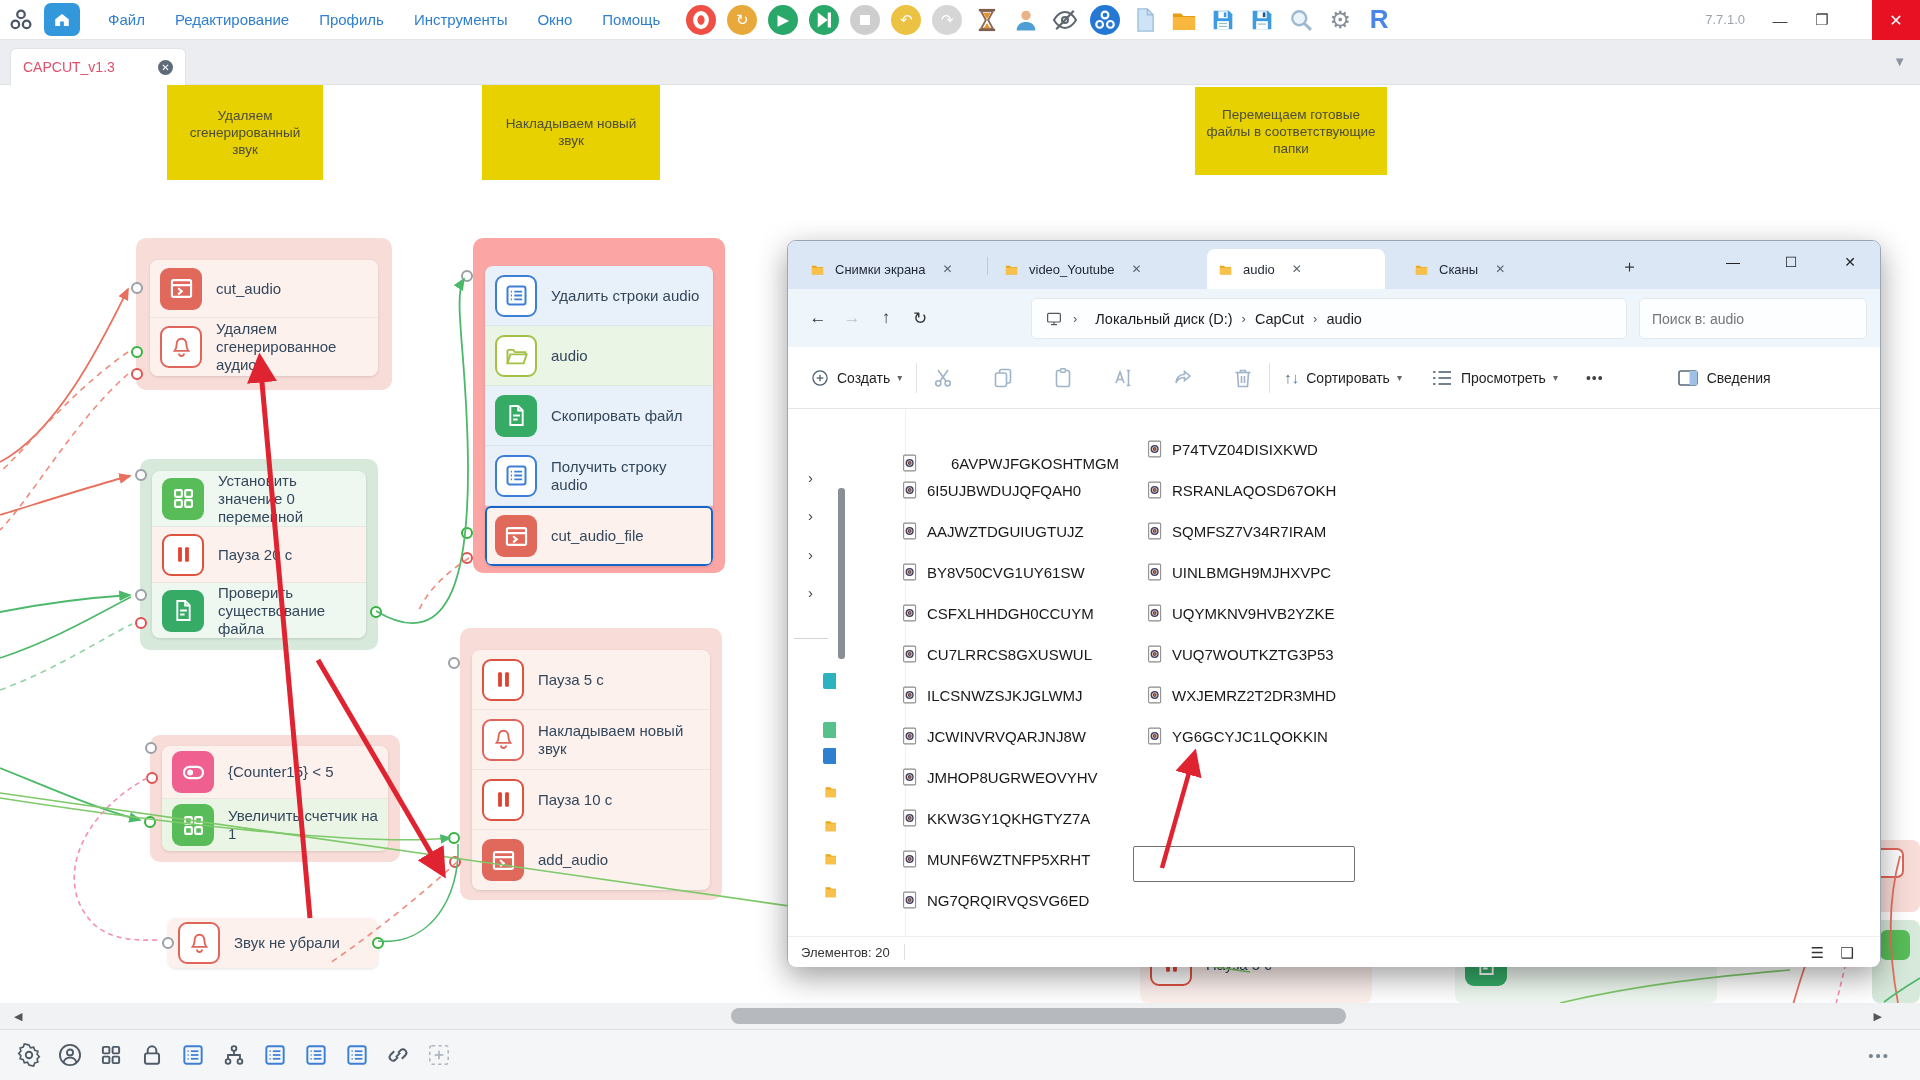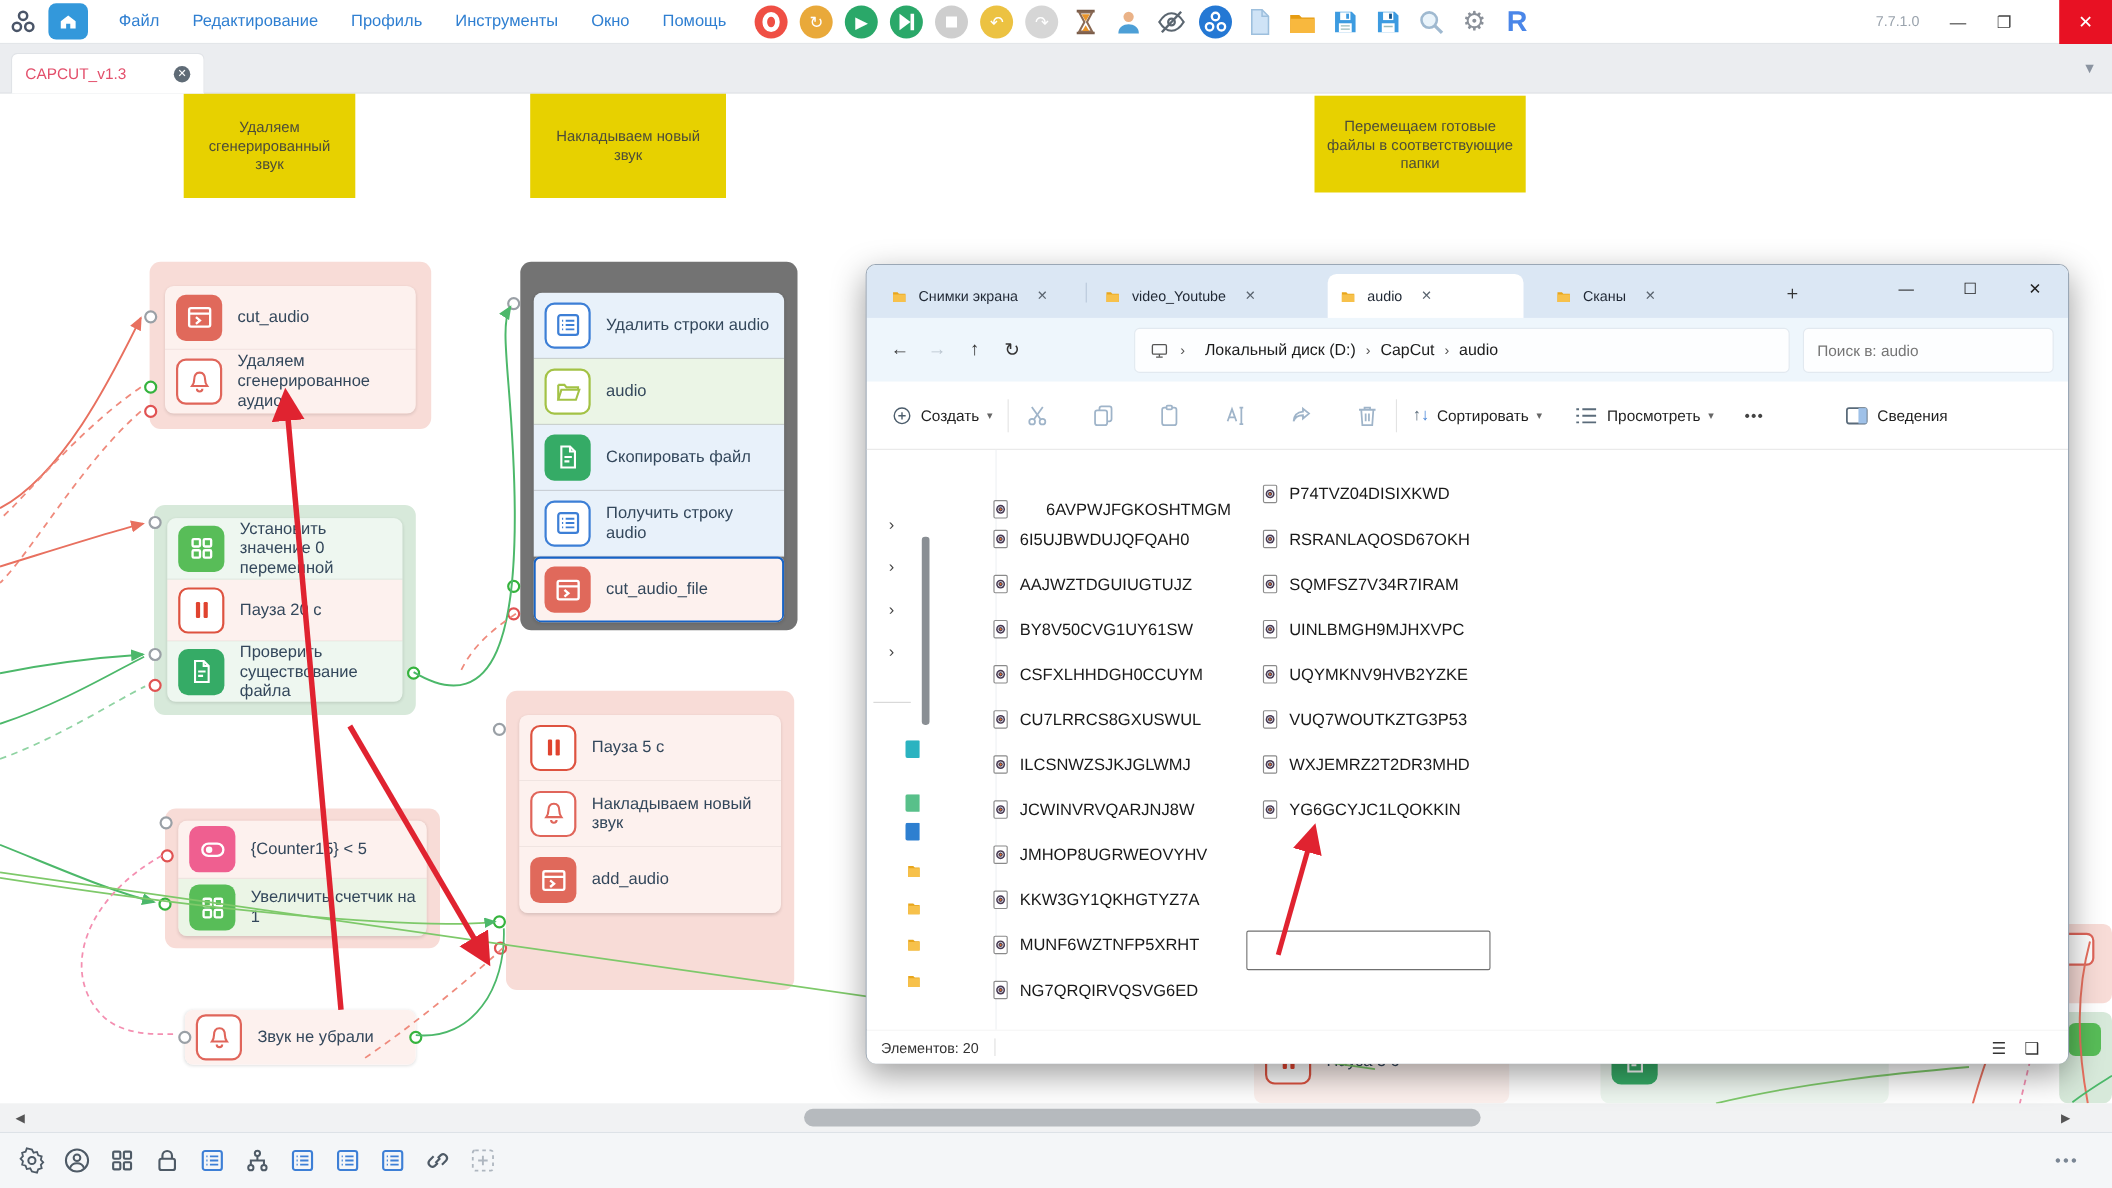--- a/index.html
+++ b/index.html
@@ -177,21 +177,21 @@
                   <rect x="13.5" y="4.5" width="6" height="6" rx="1"></rect>
                   <rect x="4.5" y="13.5" width="6" height="6" rx="1"></rect>
                   <rect x="13.5" y="13.5" width="6" height="6" rx="1"></rect>
                 </g>
               </svg>
             </span>
             <span class="nlabel">Увеличить счетчик на 1</span>
           </div>
         </div>
       </div>
-      <div class="fgroup" style="left: 473px; top: 153px; width: 252px; height: 335px; background: #737373;">
+      <div class="fgroup" style="left: 473px; top: 153px; width: 252px; height: 335px; background: #fca5a5;">
         <div class="fcard" style="left: 12px; top: 28px; width: 228px;">
           <div class="frow" style="height: 60px; background: rgb(232, 241, 250);">
             <span class="nicon" style="background: rgb(255, 255, 255); border: 2px solid rgb(61, 127, 214); color: rgb(61, 127, 214);">
               <svg viewBox="0 0 24 24" width="100%" height="100%">
                 <rect x="4" y="4" width="16" height="16" rx="2" fill="none" stroke="currentColor" stroke-width="1.8"></rect>
                 <g stroke="currentColor" stroke-width="1.6">
                   <line x1="10" y1="8.5" x2="17" y2="8.5"></line>
                   <line x1="10" y1="12" x2="17" y2="12"></line>
                   <line x1="10" y1="15.5" x2="17" y2="15.5"></line>
                   <line x1="7" y1="8.5" x2="8" y2="8.5"></line>
@@ -263,20 +263,29 @@
             <span class="nlabel">Пауза 5 с</span>
           </div>
           <div class="frow" style="height: 60px; background: rgb(253, 241, 238);">
             <span class="nicon" style="background: rgb(255, 255, 255); border: 2px solid rgb(224, 101, 90); color: rgb(224, 101, 90);">
               <svg viewBox="0 0 24 24" width="100%" height="100%">
                 <path d="M12 4.2c-3.1 0-4.4 2.3-4.4 5.5 0 2.4-.5 3.7-1.7 5.3h12.2c-1.2-1.6-1.7-2.9-1.7-5.3 0-3.2-1.3-5.5-4.4-5.5z" fill="none" stroke="currentColor" stroke-width="1.7"></path>
                 <path d="M9.8 17.3a2.2 2.2 0 0 0 4.4 0" fill="none" stroke="currentColor" stroke-width="1.7"></path>
               </svg>
             </span>
             <span class="nlabel">Накладываем новый звук</span>
+          </div>
+          <div class="frow" style="height: 60px; background: rgb(253, 241, 238);">
+            <span class="nicon" style="background: rgb(255, 255, 255); border: 2px solid rgb(222, 83, 64); color: rgb(224, 67, 47);">
+              <svg viewBox="0 0 24 24" width="100%" height="100%">
+                <rect x="7.2" y="5.5" width="3.4" height="13" rx="1" fill="currentColor"></rect>
+                <rect x="13.4" y="5.5" width="3.4" height="13" rx="1" fill="currentColor"></rect>
+              </svg>
+            </span>
+            <span class="nlabel">Пауза 10 с</span>
           </div>
           <div class="frow" style="height: 60px; background: rgb(253, 241, 238);">
             <span class="nicon" style="background: rgb(224, 105, 91); color: rgb(255, 255, 255);">
               <svg viewBox="0 0 24 24" width="100%" height="100%">
                 <rect x="3.5" y="4.5" width="17" height="15" rx="1.5" fill="none" stroke="#fff" stroke-width="1.9"></rect>
                 <line x1="3.5" y1="9" x2="20.5" y2="9" stroke="#fff" stroke-width="1.9"></line>
                 <path d="M9 11.8l3.2 2.7L9 17.2" fill="none" stroke="#fff" stroke-width="1.9"></path>
               </svg>
             </span>
             <span class="nlabel">add_audio</span>

